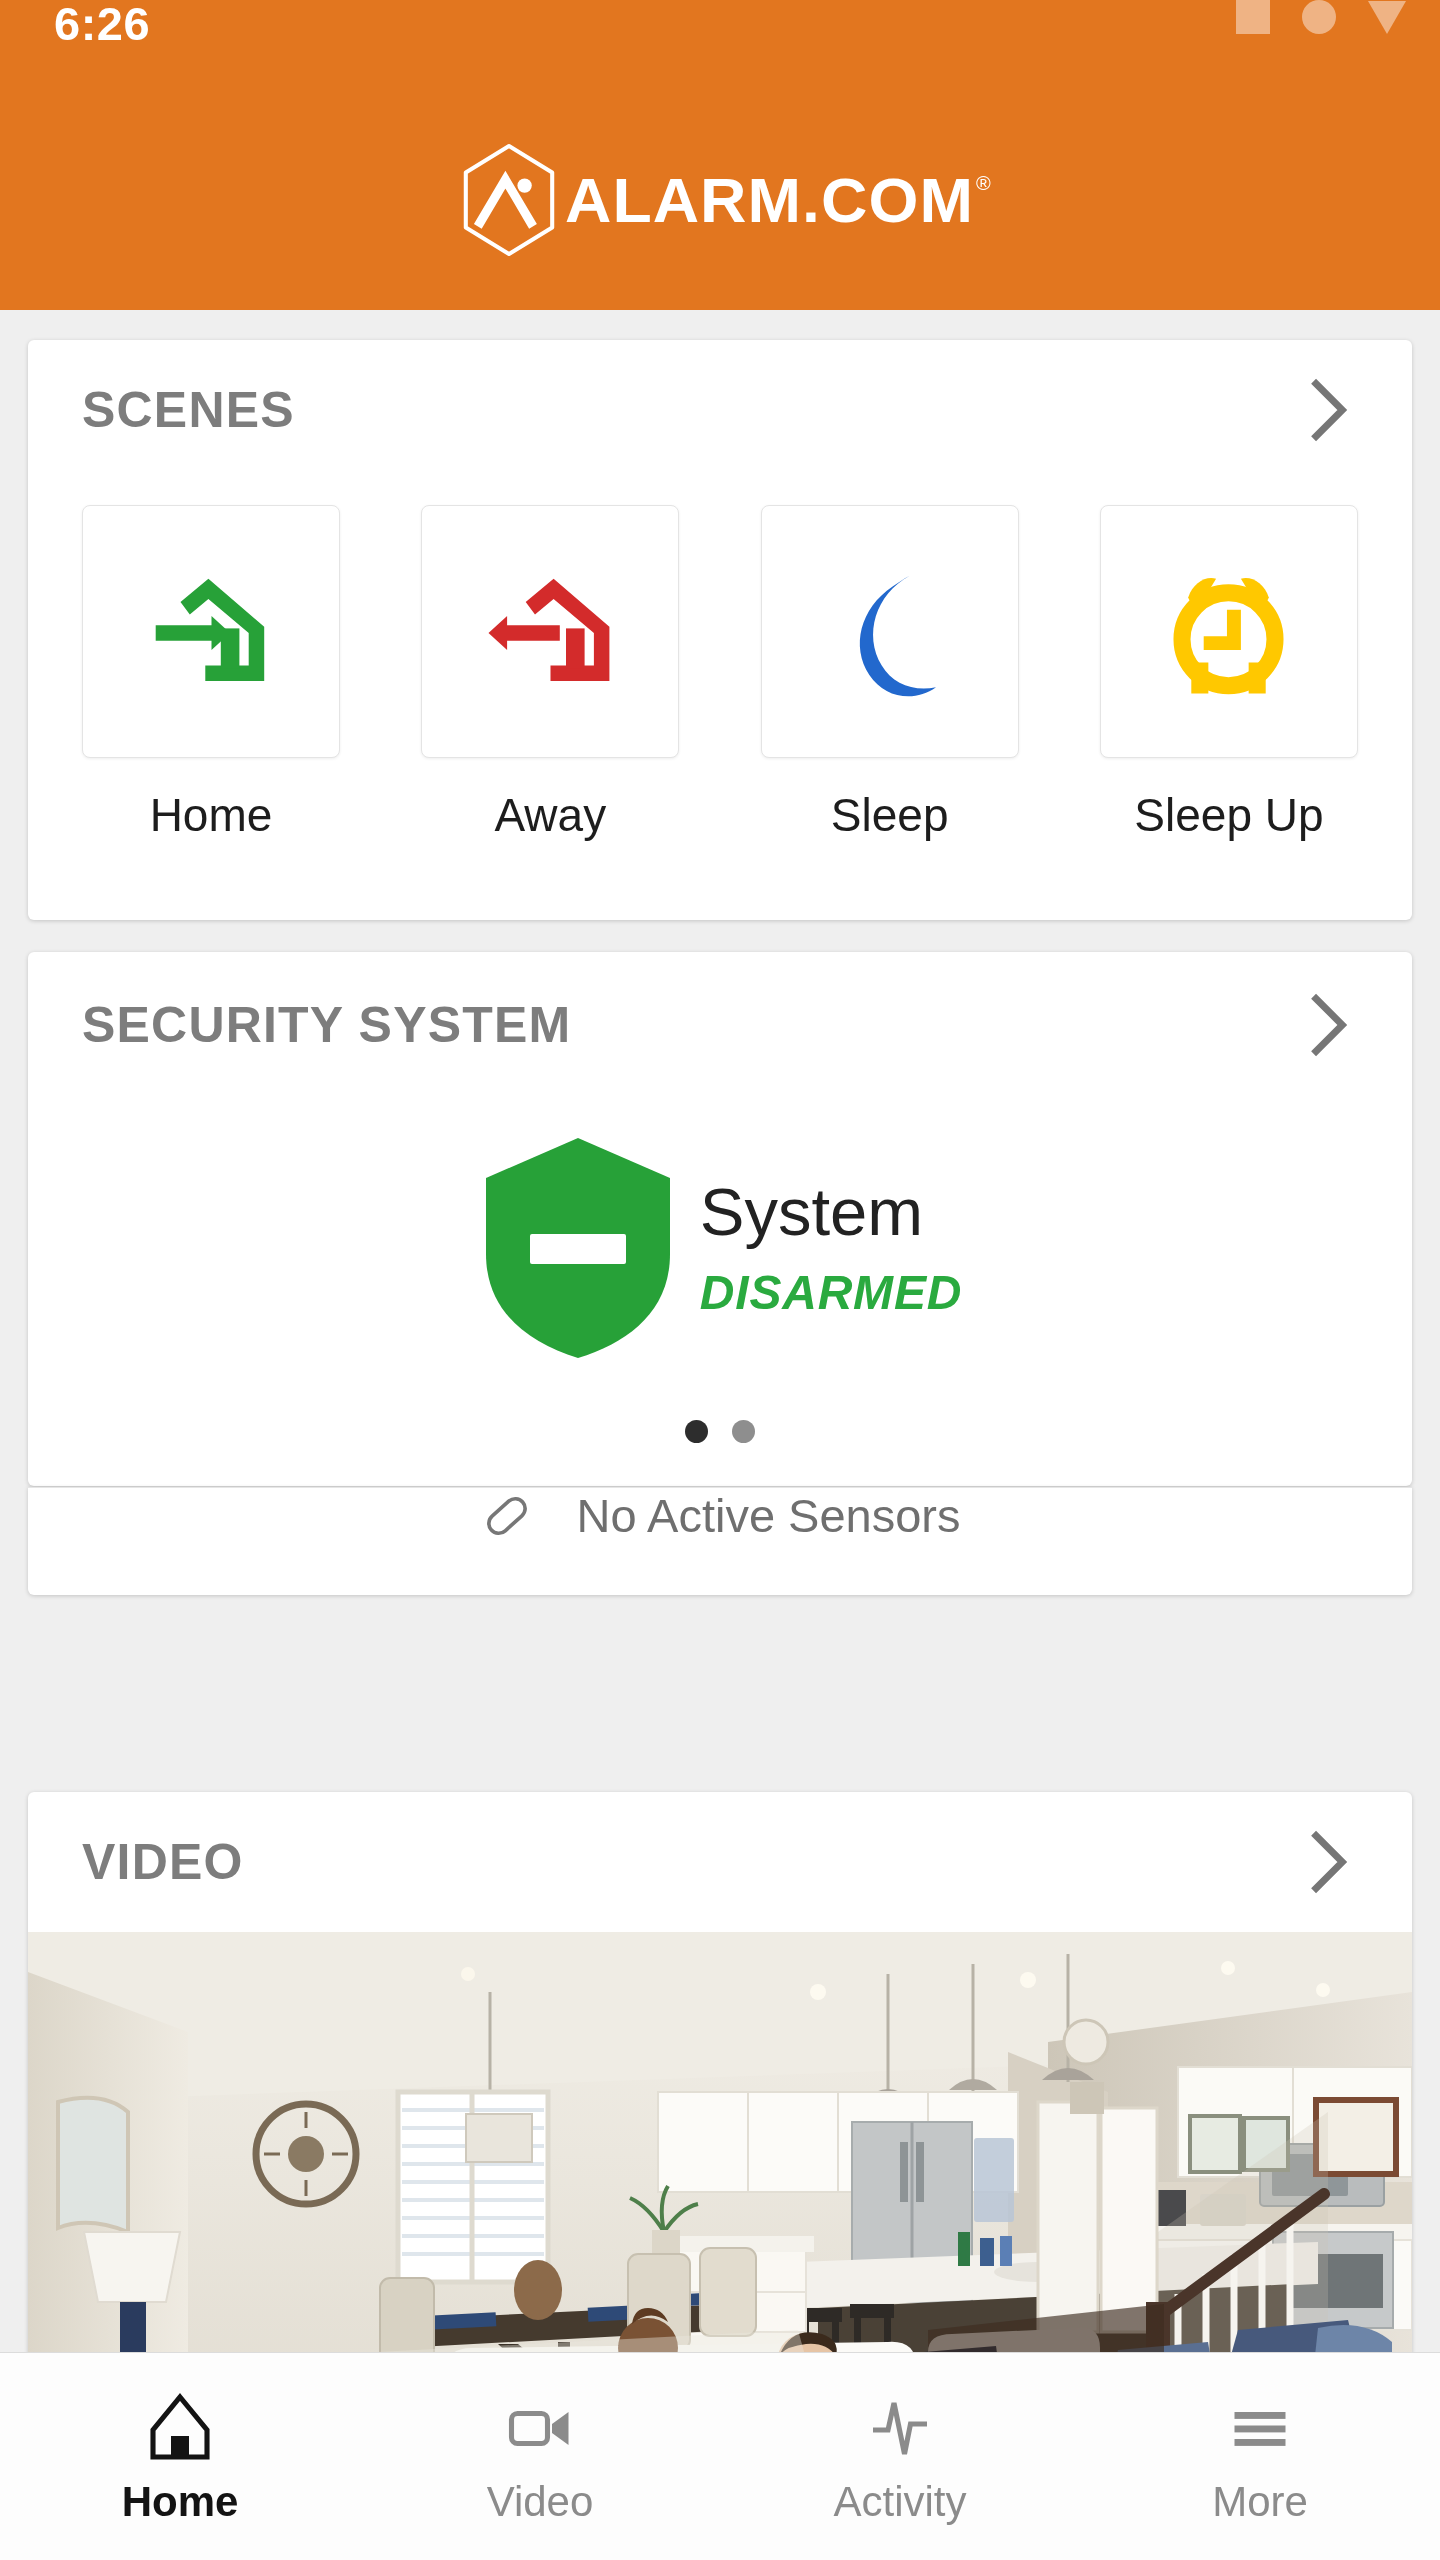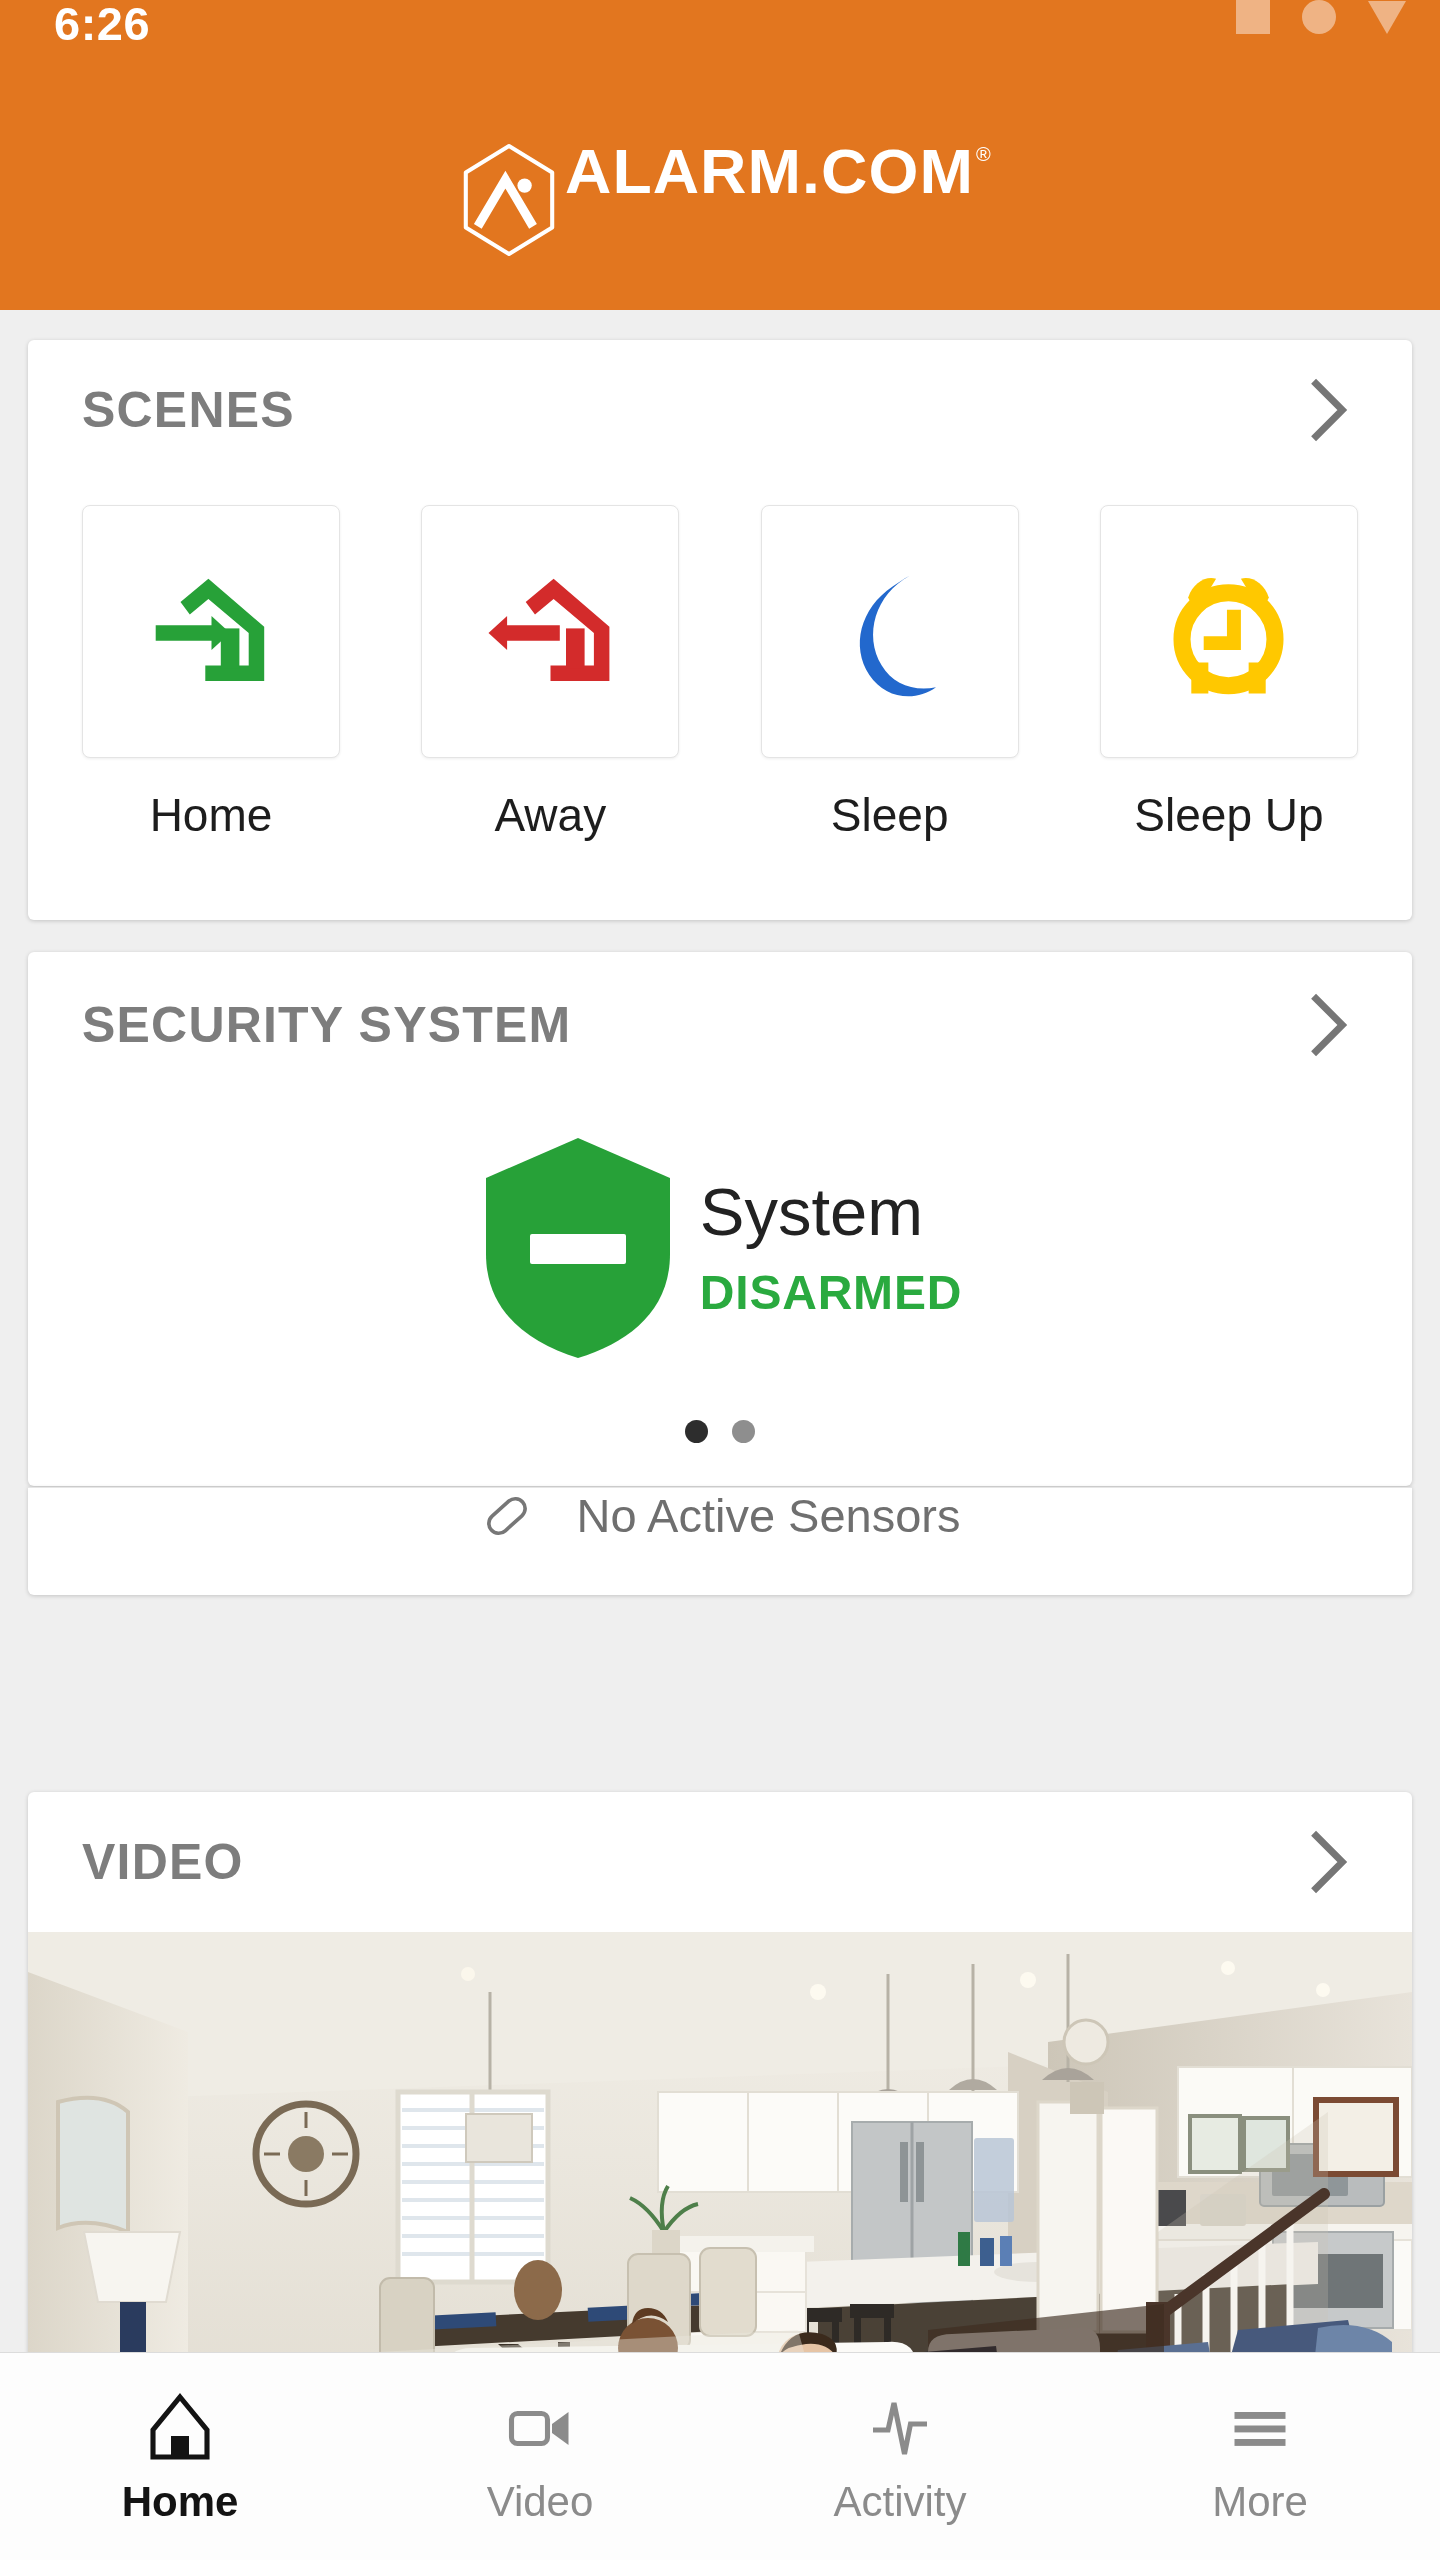--- a/index.html
+++ b/index.html
@@ -31,21 +31,21 @@
   .sys-circle { width: 34px; height: 34px; border-radius: 50%; background: rgba(255,255,255,0.45); }
   .sys-triangle {
     width: 0; height: 0;
     border-left: 19px solid transparent;
     border-right: 19px solid transparent;
     border-top: 33px solid rgba(255,255,255,0.45);
   }
 
   .brand {
     position: absolute; top: 140px; left: 0; width: 1440px;
-    display: flex; justify-content: center; 
+    display: flex; align-items: center; justify-content: center; 
   }
   .brand-mark { width: 120px; height: 120px; display: block; }
   .brand-wordmark { display: flex; align-items: flex-start; }
   .brand-text {
     color: #ffffff; font-size: 63px; font-weight: bold;
     letter-spacing: 1px; line-height: 1; font-stretch: condensed;
     transform: scaleX(1.02);
   }
   .brand-reg {
     color: #ffffff; font-size: 20px; line-height: 1;
@@ -94,21 +94,21 @@
   #security-card { top: 952px; height: 534px; }
   #security-card .card-head { height: 146px; }
   .sec-body {
     height: 310px;
     display: flex; align-items: center; justify-content: center; gap: 22px;
     padding-bottom: 10px;
   }
   .shield { width: 200px; height: 228px; display: block; }
   .sec-texts { display: flex; flex-direction: column; justify-content: center; }
   .sec-name { color: #222222; font-size: 67px; line-height: 1.08; font-weight: normal; }
-  .sec-state { color: #2aaa3f; font-size: 48px; font-weight: bold; letter-spacing: 0.8px; margin-top: 16px; }
+  .sec-state { color: #2aaa3f; font-size: 48px; font-weight: bold; letter-spacing: 0.8px; margin-top: 16px; font-style: italic; }
   .dots { display: flex; align-items: center; justify-content: center; gap: 24px; height: 46px; }
   .dot { width: 23px; height: 23px; border-radius: 50%; background: #8e8e8e; }
   .dot.on { background: #2d2d2d; }
 
   #sensors-card {
     position: absolute; left: 28px; top: 1487px; width: 1384px; height: 108px;
     background: #ffffff; border-top: 1px solid #e6e6e6;
     border-bottom-left-radius: 6px; border-bottom-right-radius: 6px;
     box-shadow: 0 1px 4px rgba(0,0,0,0.18);
     display: flex; justify-content: center; gap: 41px;

